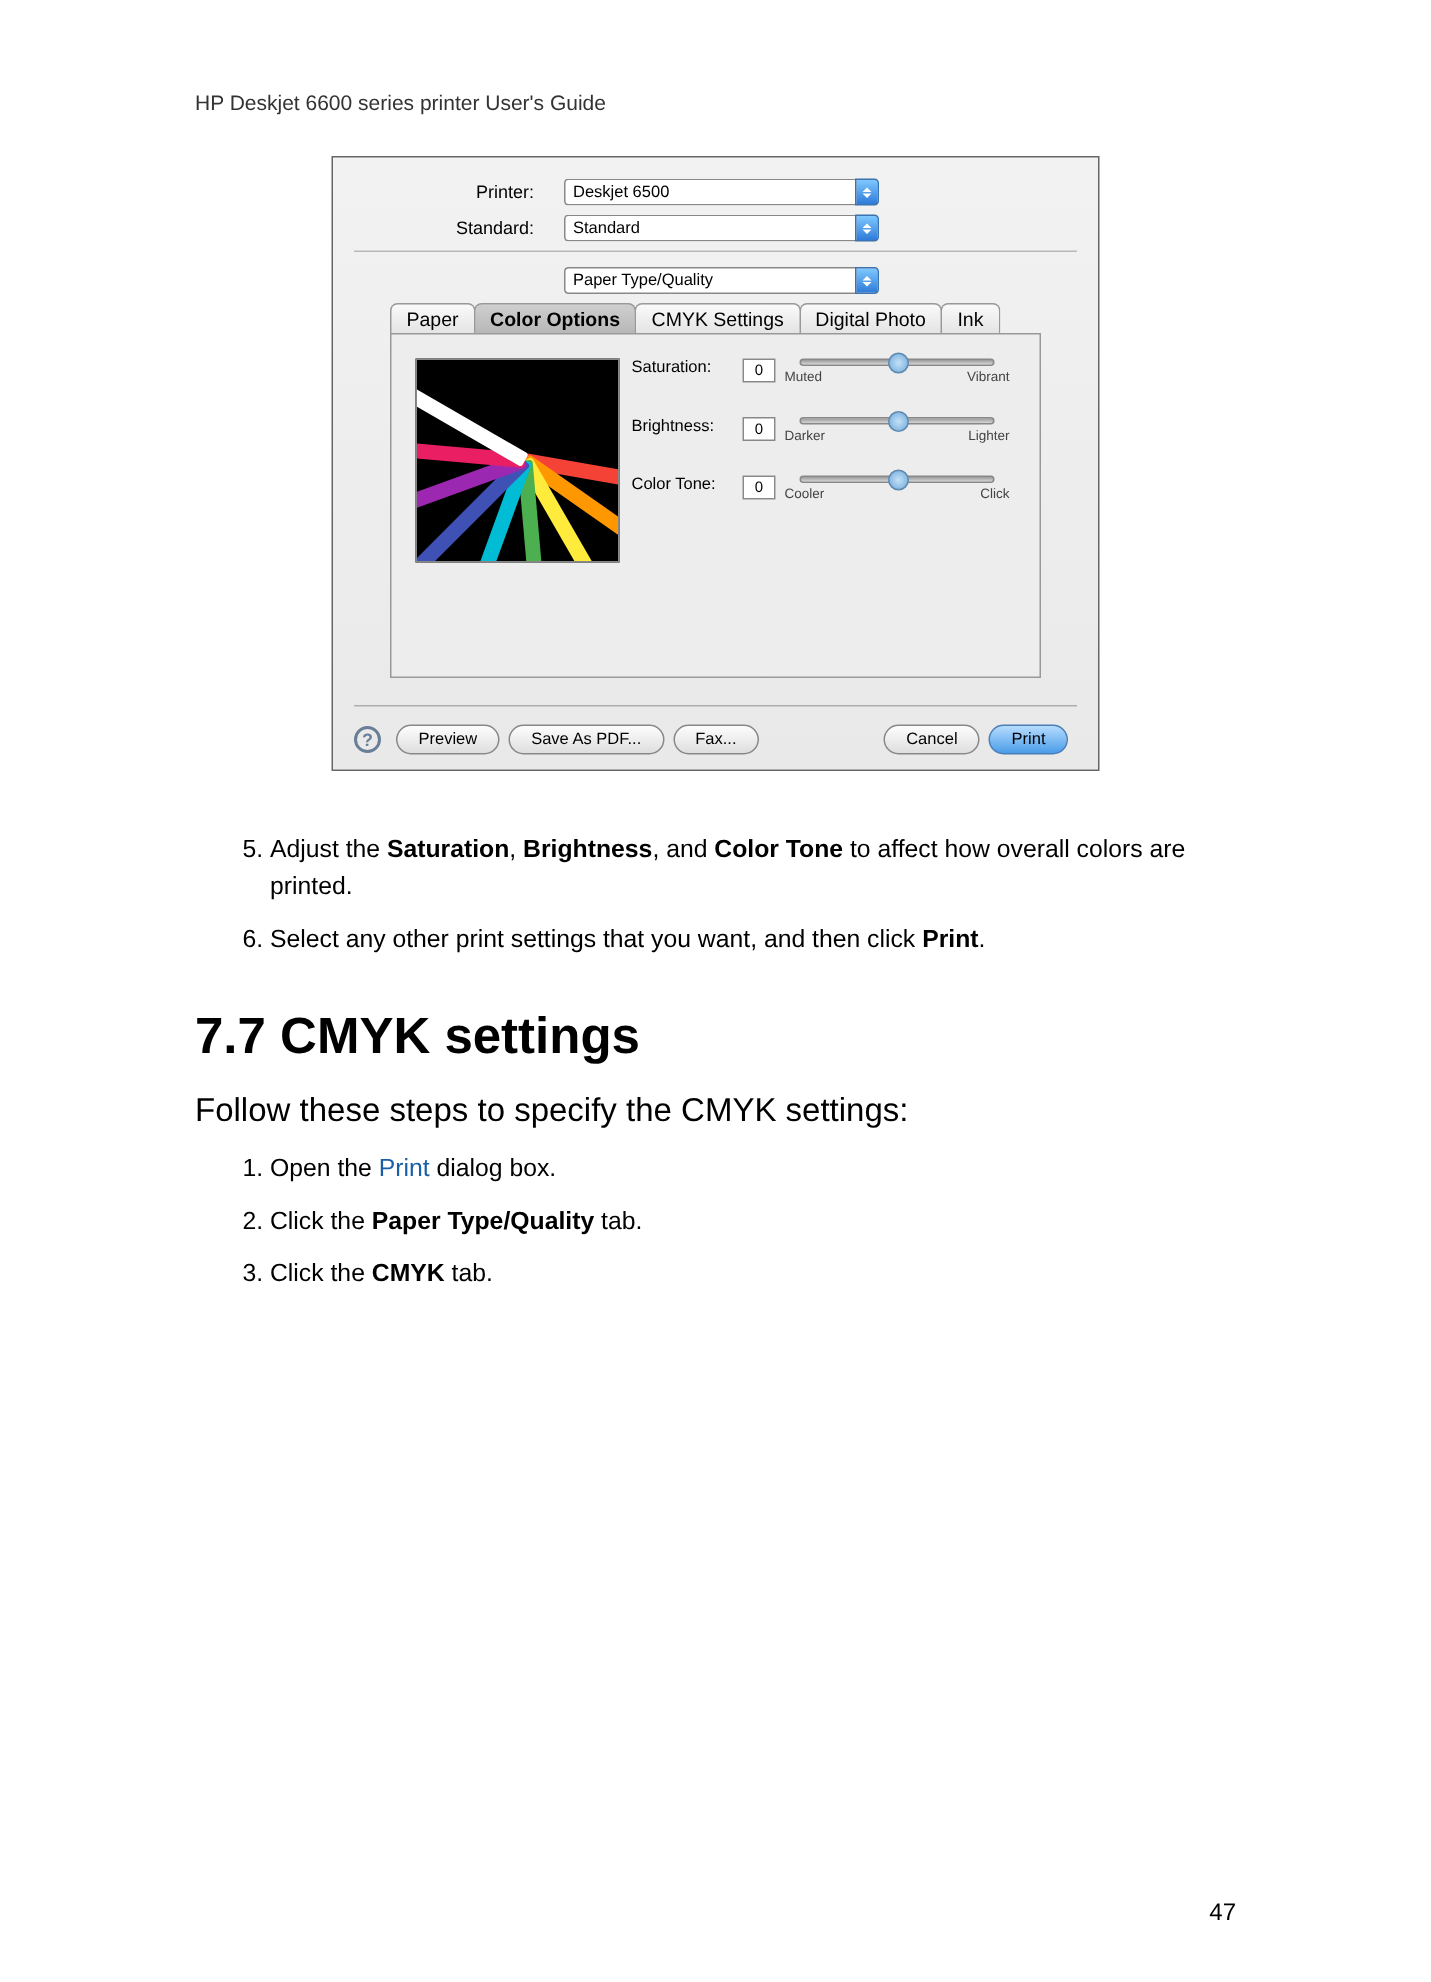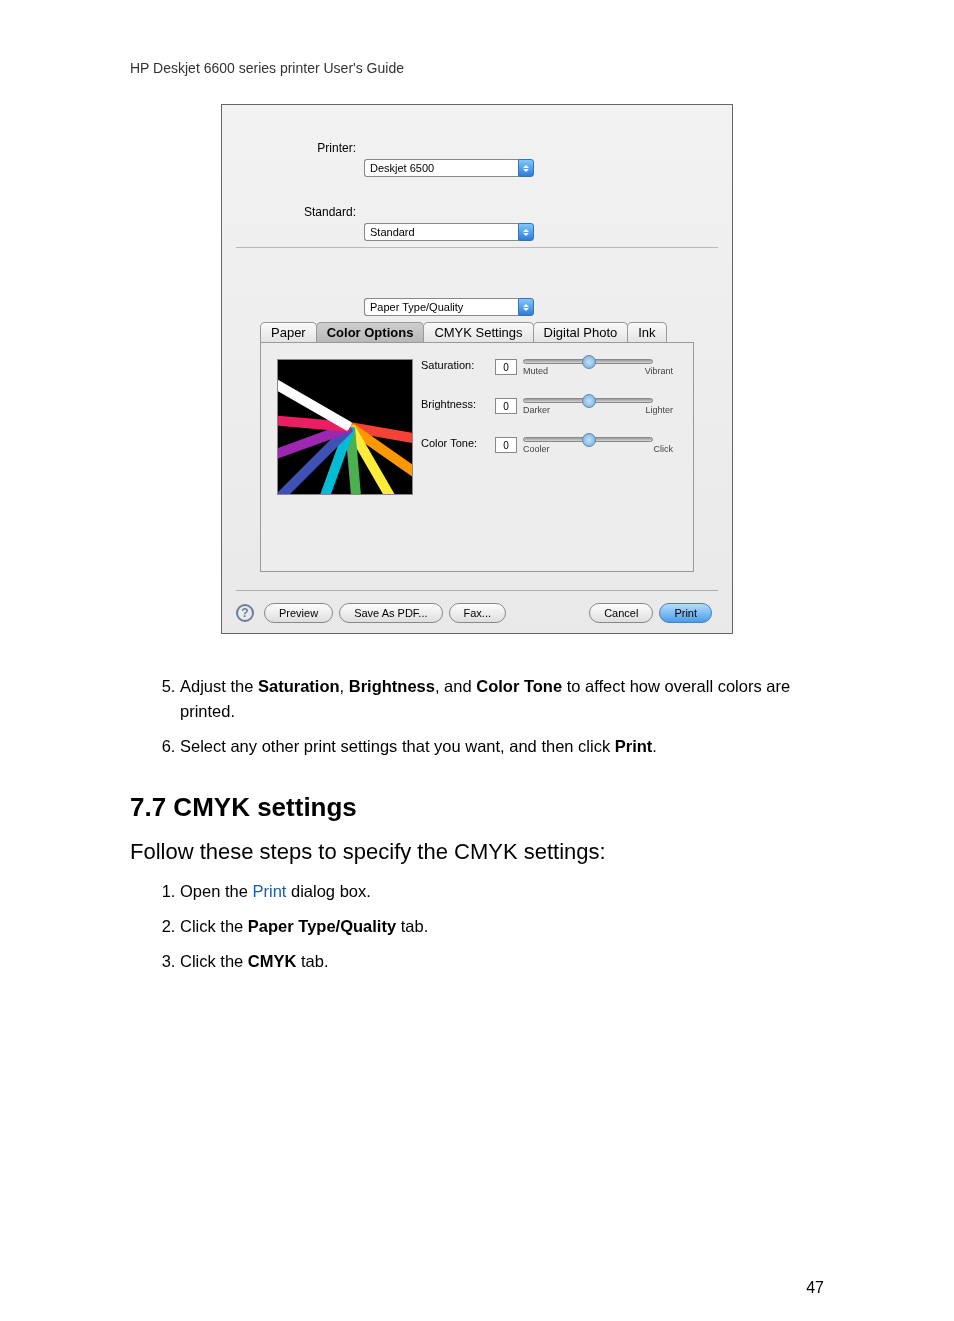--- a/index.html
+++ b/index.html
@@ -27,34 +27,34 @@
     width: 512px;
     margin: 0 auto 40px auto;
     border: 1px solid #666;
     background: linear-gradient(#f2f2f2, #e9e9e9);
     padding: 14px 14px 10px 14px;
   }
   .dlg-row {
     display: flex;
     align-items: center;
     margin-bottom: 6px;
+    gap: 12px;
   }
   .dlg-row .lbl {
     width: 128px;
     text-align: right;
     font-size: 12px;
     color: #000;
     padding-right: 8px;
   }
   .select {
     display: flex;
     align-items: stretch;
     height: 18px;
-    width: 170px;
-    margin-top: 40px;
+    width: 210px;
   }
   .select-body {
     flex: 1;
     background: #fff;
     border: 1px solid #888;
     border-right: none;
     border-radius: 3px 0 0 3px;
     font-size: 11px;
     display: flex;
     align-items: center;
@@ -167,20 +167,21 @@
     height: 16px;
     border: 1px solid #888;
     background: #fff;
     font-size: 10px;
     text-align: center;
     margin-right: 6px;
   }
   .slider-wrap {
     display: flex;
     flex-direction: column;
+    align-items: center;
   }
   .slider-track {
     width: 130px;
     height: 5px;
     background: linear-gradient(#9a9a9a, #d6d6d6);
     border: 1px solid #888;
     border-radius: 3px;
     position: relative;
   }
   .slider-thumb {
@@ -247,32 +248,32 @@
     margin: 0;
     padding-left: 50px;
     font-size: 16.5px;
     line-height: 1.5;
   }
   ol.body-list li {
     margin-bottom: 10px;
   }
   .bold { font-weight: bold; }
   h2.section-heading {
-    font-size: 26px;
+    font-size: 34px;
     font-weight: 550;
     margin: 34px 0 16px 0;
   }
   .intro {
     font-size: 22px;
     margin-bottom: 14px;
   }
   .link { color: #1a5ea8; }
   .page-num {
     position: absolute;
-    bottom: 24px;
+    bottom: 36px;
     right: 130px;
     font-size: 16px;
   }
 </style>
 </head>
 <body>
 
 <div class="page">
   <div class="header-title">HP Deskjet 6600 series printer User's Guide</div>
 

